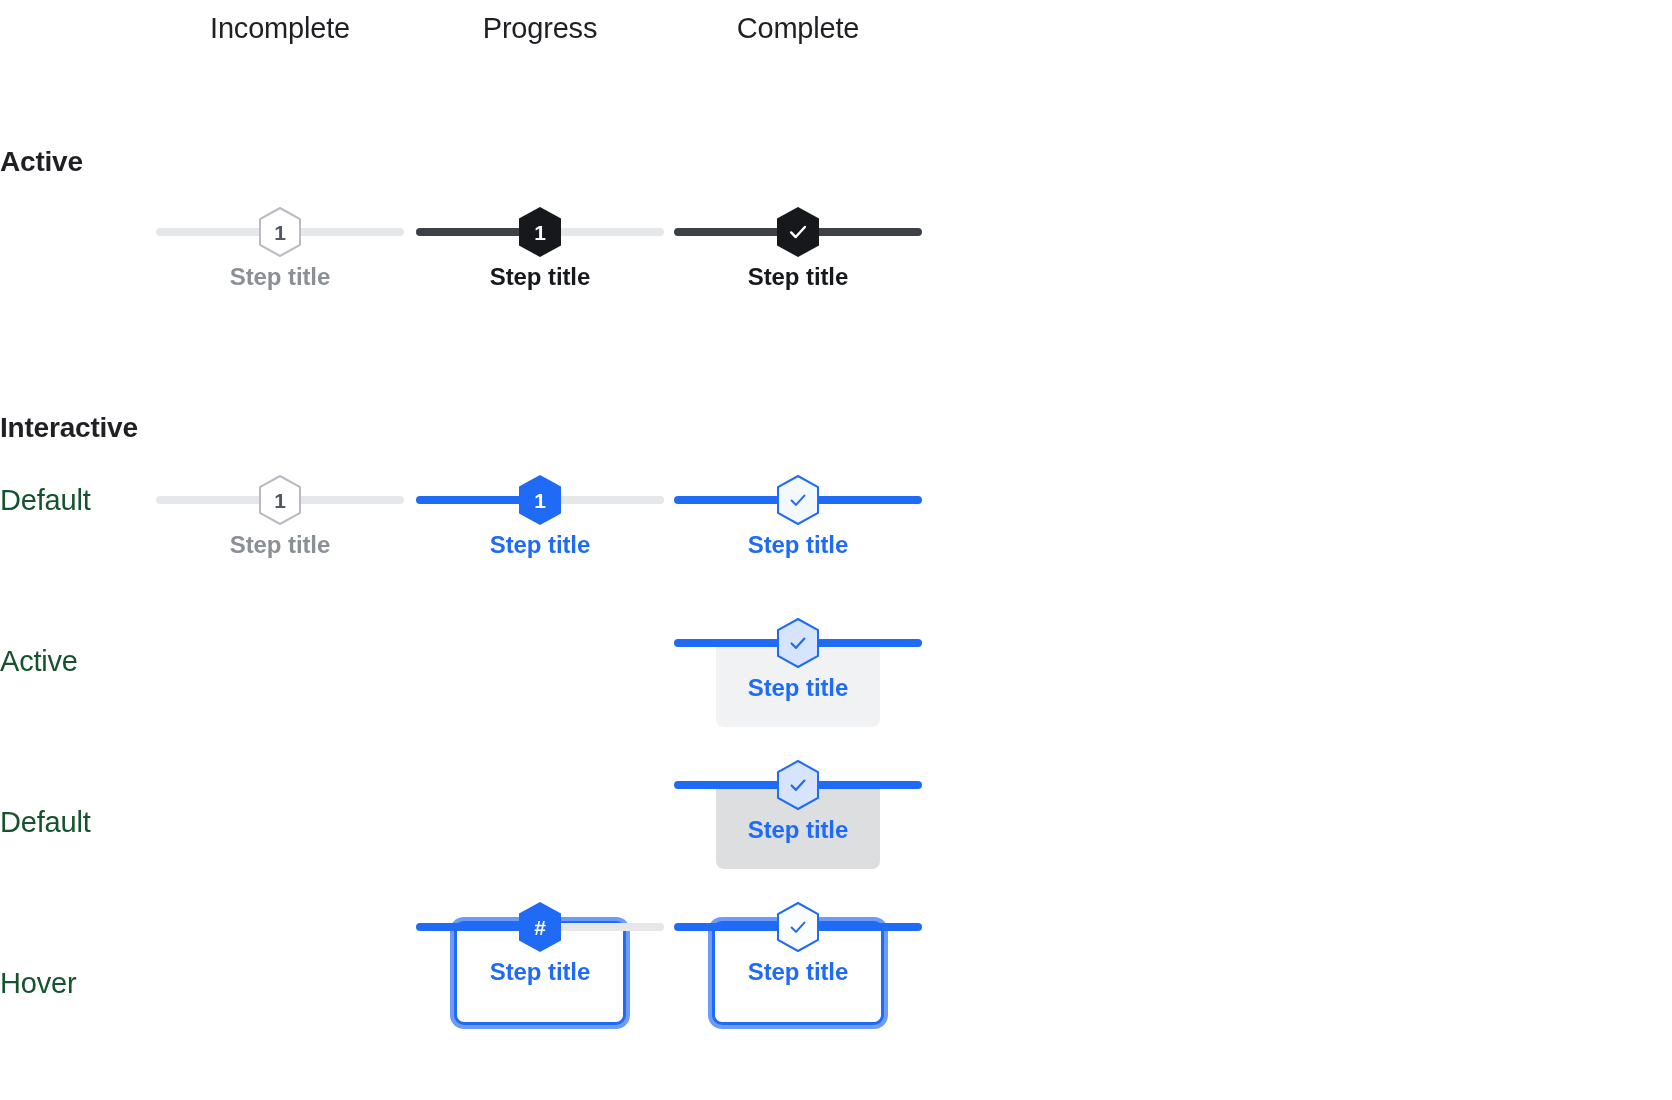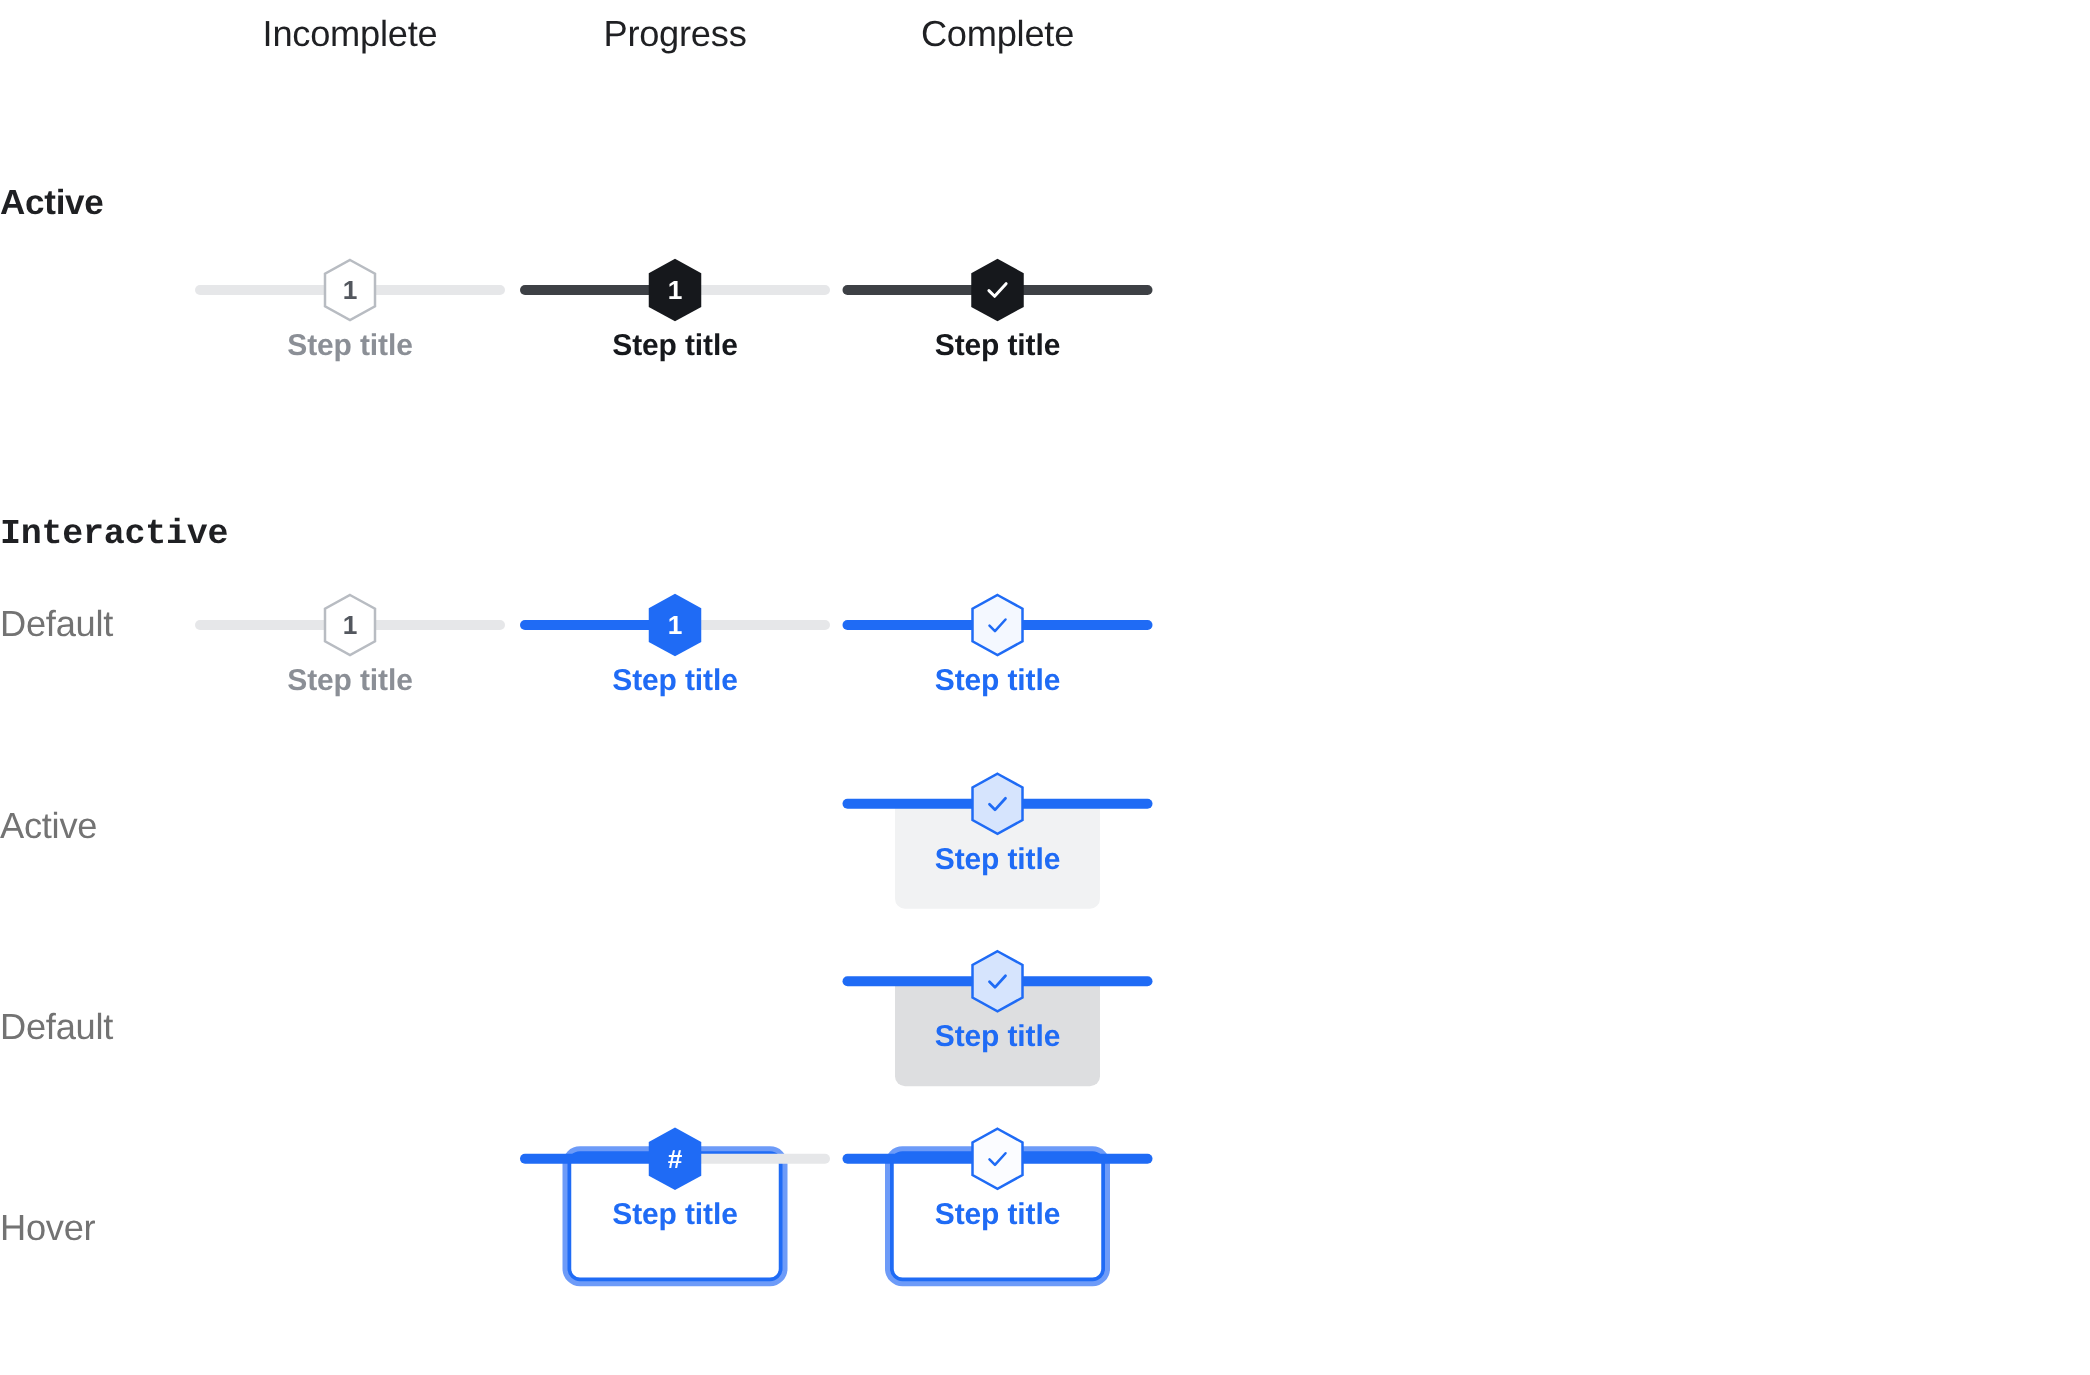--- a/index.html
+++ b/index.html
@@ -33,28 +33,28 @@
 
   .section-title {
     position: absolute;
     left: 0px;
     font-size: 28px;
     font-weight: 700;
     color: #1f2023;
     letter-spacing: -0.2px;
   }
   .section-title.static { top: 146px; }
-  .section-title.interactive { top: 412px; font-family: Liberation Mono, monospace; }
+  .section-title.interactive { top: 412px; }
 
   .row-label {
     position: absolute;
     left: 0px;
     font-size: 29px;
     font-weight: 400;
-    color: #737373;
+    color: #14532d;
     letter-spacing: -0.2px;
   }
   .row-label.default { top: 484px; }
   .row-label.hover   { top: 645px; }
   .row-label.active  { top: 806px; }
   .row-label.focus   { top: 967px; }
 
   
   .step {
     position: absolute;

